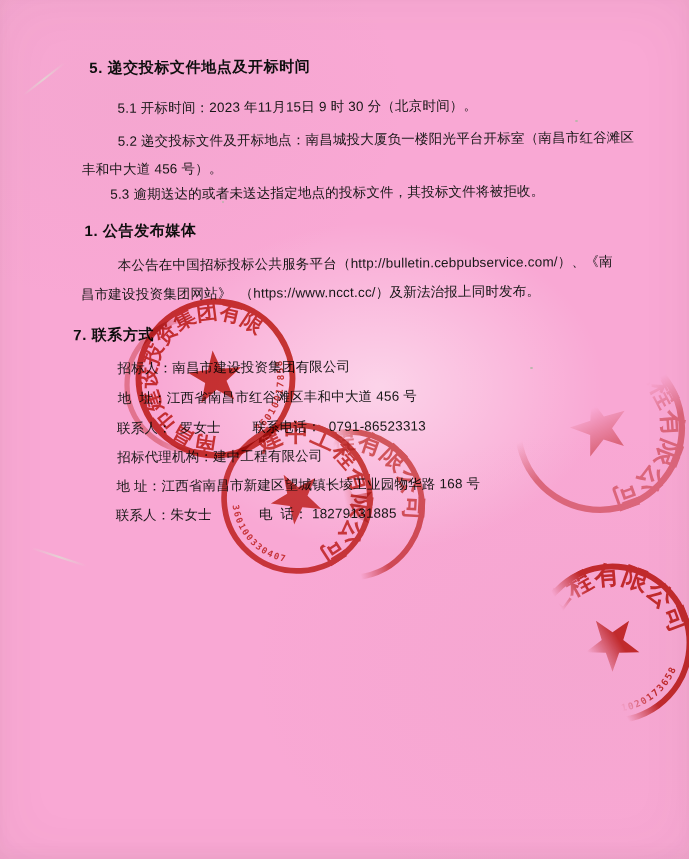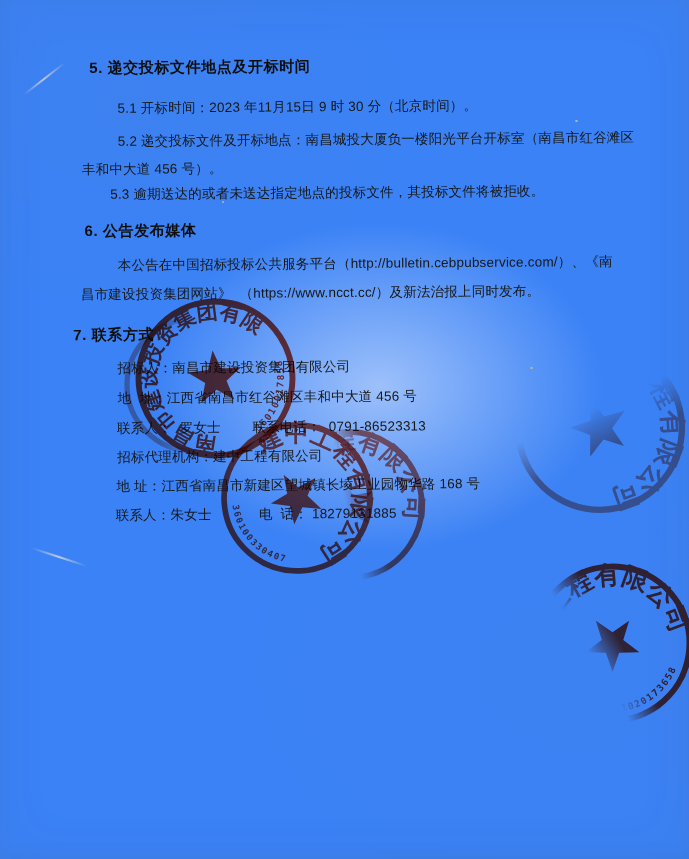--- a/index.html
+++ b/index.html
@@ -1,18 +1,18 @@
 <!DOCTYPE html>
 <html><head>
 <meta charset="utf-8">
 <style>
   html,body{margin:0;padding:0;background:#e8e6e2;}
   .page{
     position:relative; width:689px; height:859px; overflow:hidden;
-    background:#3b82f6;
+    background:#f9a8d4;
     box-shadow: inset 0 0 55px rgba(90,85,70,.06), inset 0 -6px 14px rgba(90,85,70,.05);
     font-family:"Liberation Sans","DejaVu Sans",sans-serif;
     color:#1b1b1b;
   }
   
   .page::before{
     content:""; position:absolute; inset:0; pointer-events:none;
     background:
       radial-gradient(420px 300px at 18% 12%, rgba(120,115,100,.035), transparent 70%),
       radial-gradient(500px 360px at 85% 78%, rgba(120,115,100,.03), transparent 70%),
@@ -56,21 +56,21 @@
   <div class="speck" style="left:530px;top:367px;width:3px;height:2px;"></div>
   <div class="speck" style="left:222px;top:201px;width:2px;height:2px;"></div>
 
   <div class="doc">
     <div class="line h" style="left:92px;top:57px">5. 递交投标文件地点及开标时间</div>
     <div class="line" style="left:120px;top:98px">5.1 开标时间：2023 年11月15日 9 时 30 分（北京时间）。</div>
     <div class="line" style="left:120px;top:131px">5.2 递交投标文件及开标地点：南昌城投大厦负一楼阳光平台开标室（南昌市红谷滩区</div>
     <div class="line" style="left:84px;top:159px">丰和中大道 456 号）。</div>
     <div class="line" style="left:112px;top:184px">5.3 逾期送达的或者未送达指定地点的投标文件，其投标文件将被拒收。</div>
 
-    <div class="line h" style="left:86px;top:220px">6. 公告发布媒体</div>
+    <div class="line h" style="left:86px;top:220px">1. 公告发布媒体</div>
     <div class="line" style="left:119px;top:255px">本公告在中国招标投标公共服务平台（http://bulletin.cebpubservice.com/）、《南</div>
     <div class="line" style="left:82px;top:284px">昌市建设投资集团网站》  （https://www.ncct.cc/）及新法治报上同时发布。</div>
 
     <div class="line h" style="left:74px;top:324px">7. 联系方式</div>
     <div class="line" style="left:118px;top:358px">招标人：南昌市建设投资集团有限公司</div>
     <div class="line" style="left:118px;top:388px">地  址：江西省南昌市红谷滩区丰和中大道 456 号</div>
     <div class="line" style="left:117px;top:418px">联系人：  罗女士        联系电话：  0791-86523313</div>
     <div class="line" style="left:117px;top:447px">招标代理机构：建中工程有限公司</div>
     <div class="line" style="left:116px;top:476px">地 址：江西省南昌市新建区望城镇长堎工业园物华路 168 号</div>
     <div class="line" style="left:115px;top:505px">联系人：朱女士            电  话： 18279131885</div>

